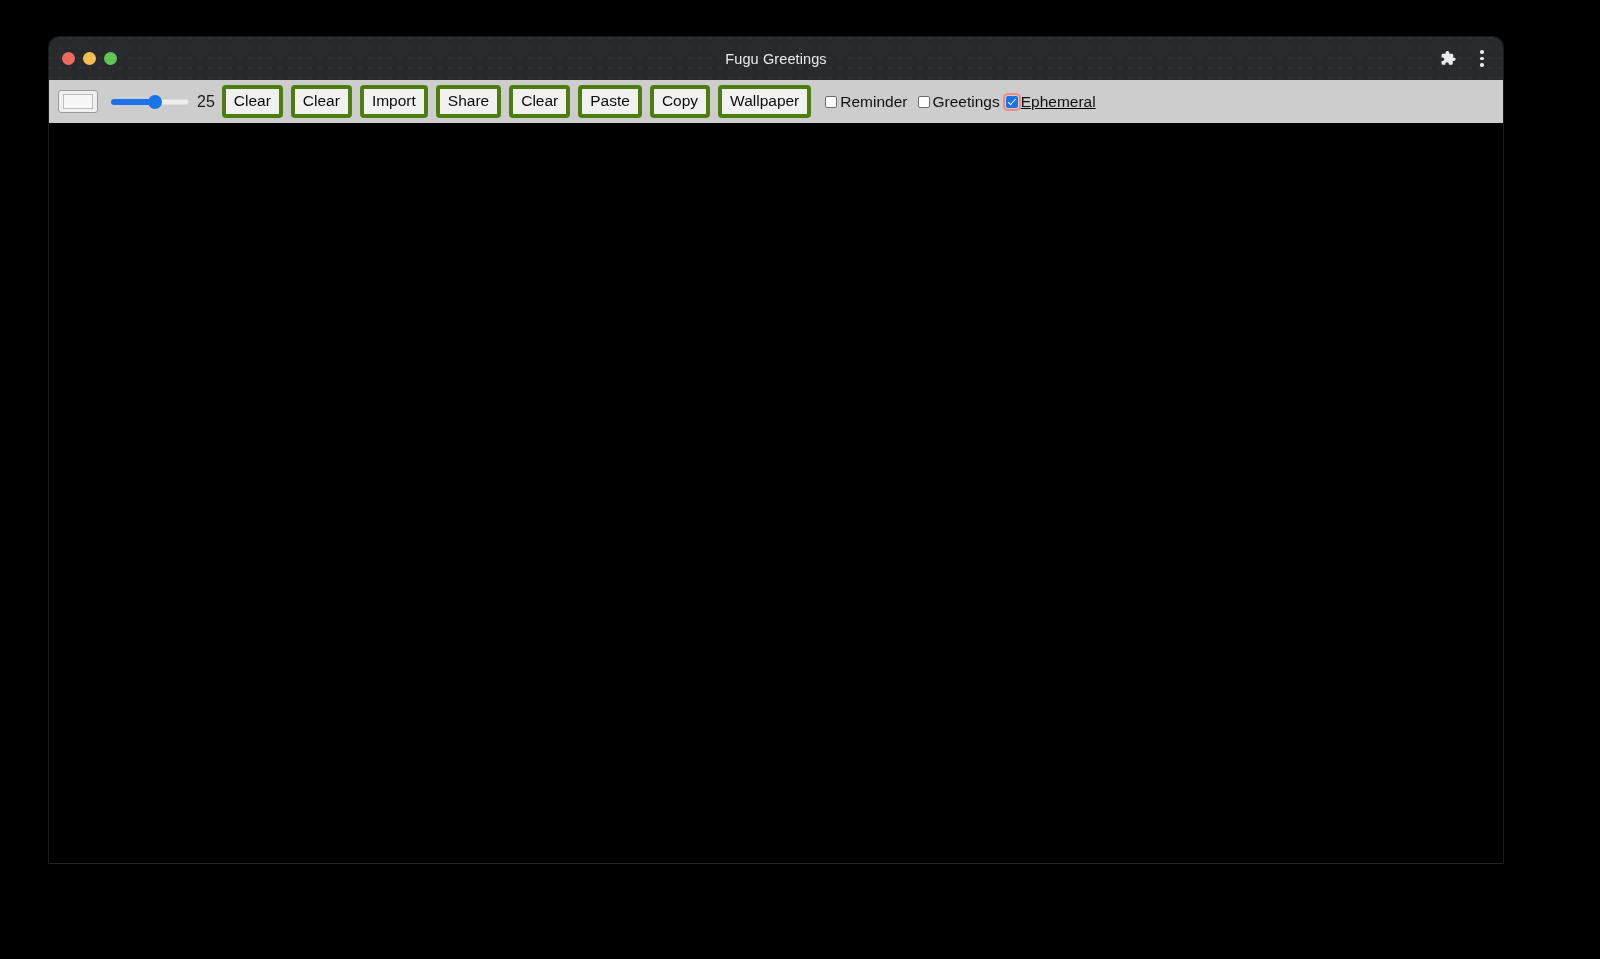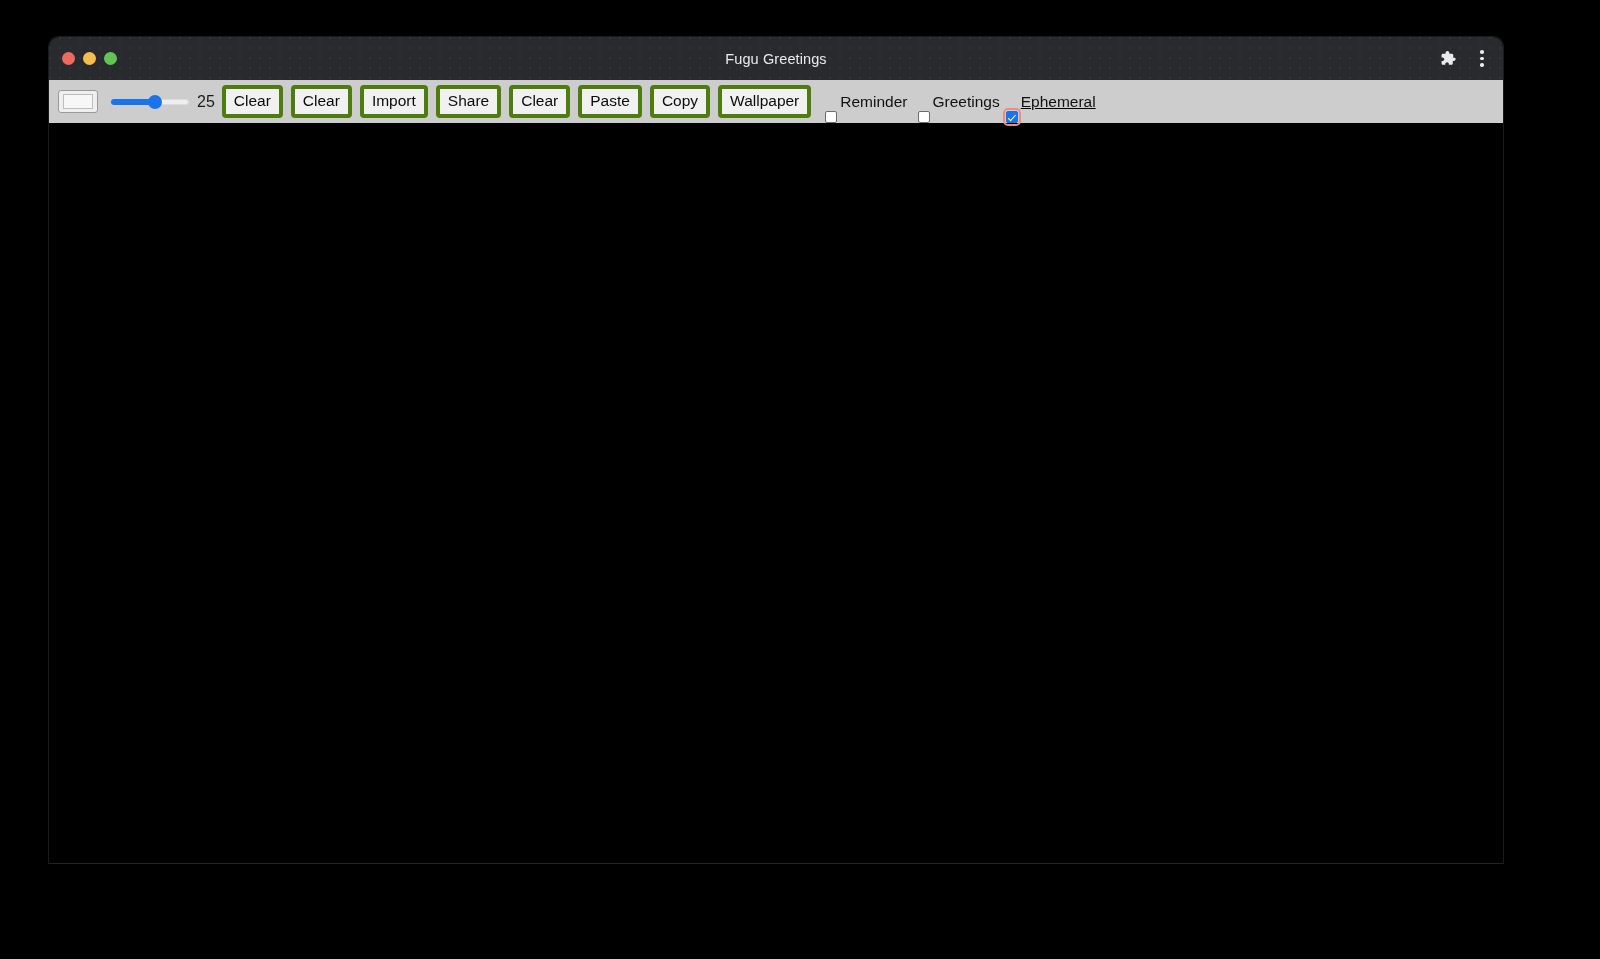--- a/index.html
+++ b/index.html
@@ -195,21 +195,21 @@
     padding: 2px 8px 3px 8px;
     margin-right: 8px;
     line-height: 20px;
     cursor: default;
     flex: 0 0 auto;
   }
 
   
   .check-group {
     display: inline-flex;
-    align-items: flex-end;
+    align-items: center;
     flex: 0 0 auto;
     margin-right: 1px;
   }
   .checkbox {
     width: 12px;
     height: 12px;
     border: 1px solid #6d6d6d;
     border-radius: 2px;
     background: #ffffff;
     box-sizing: border-box;

